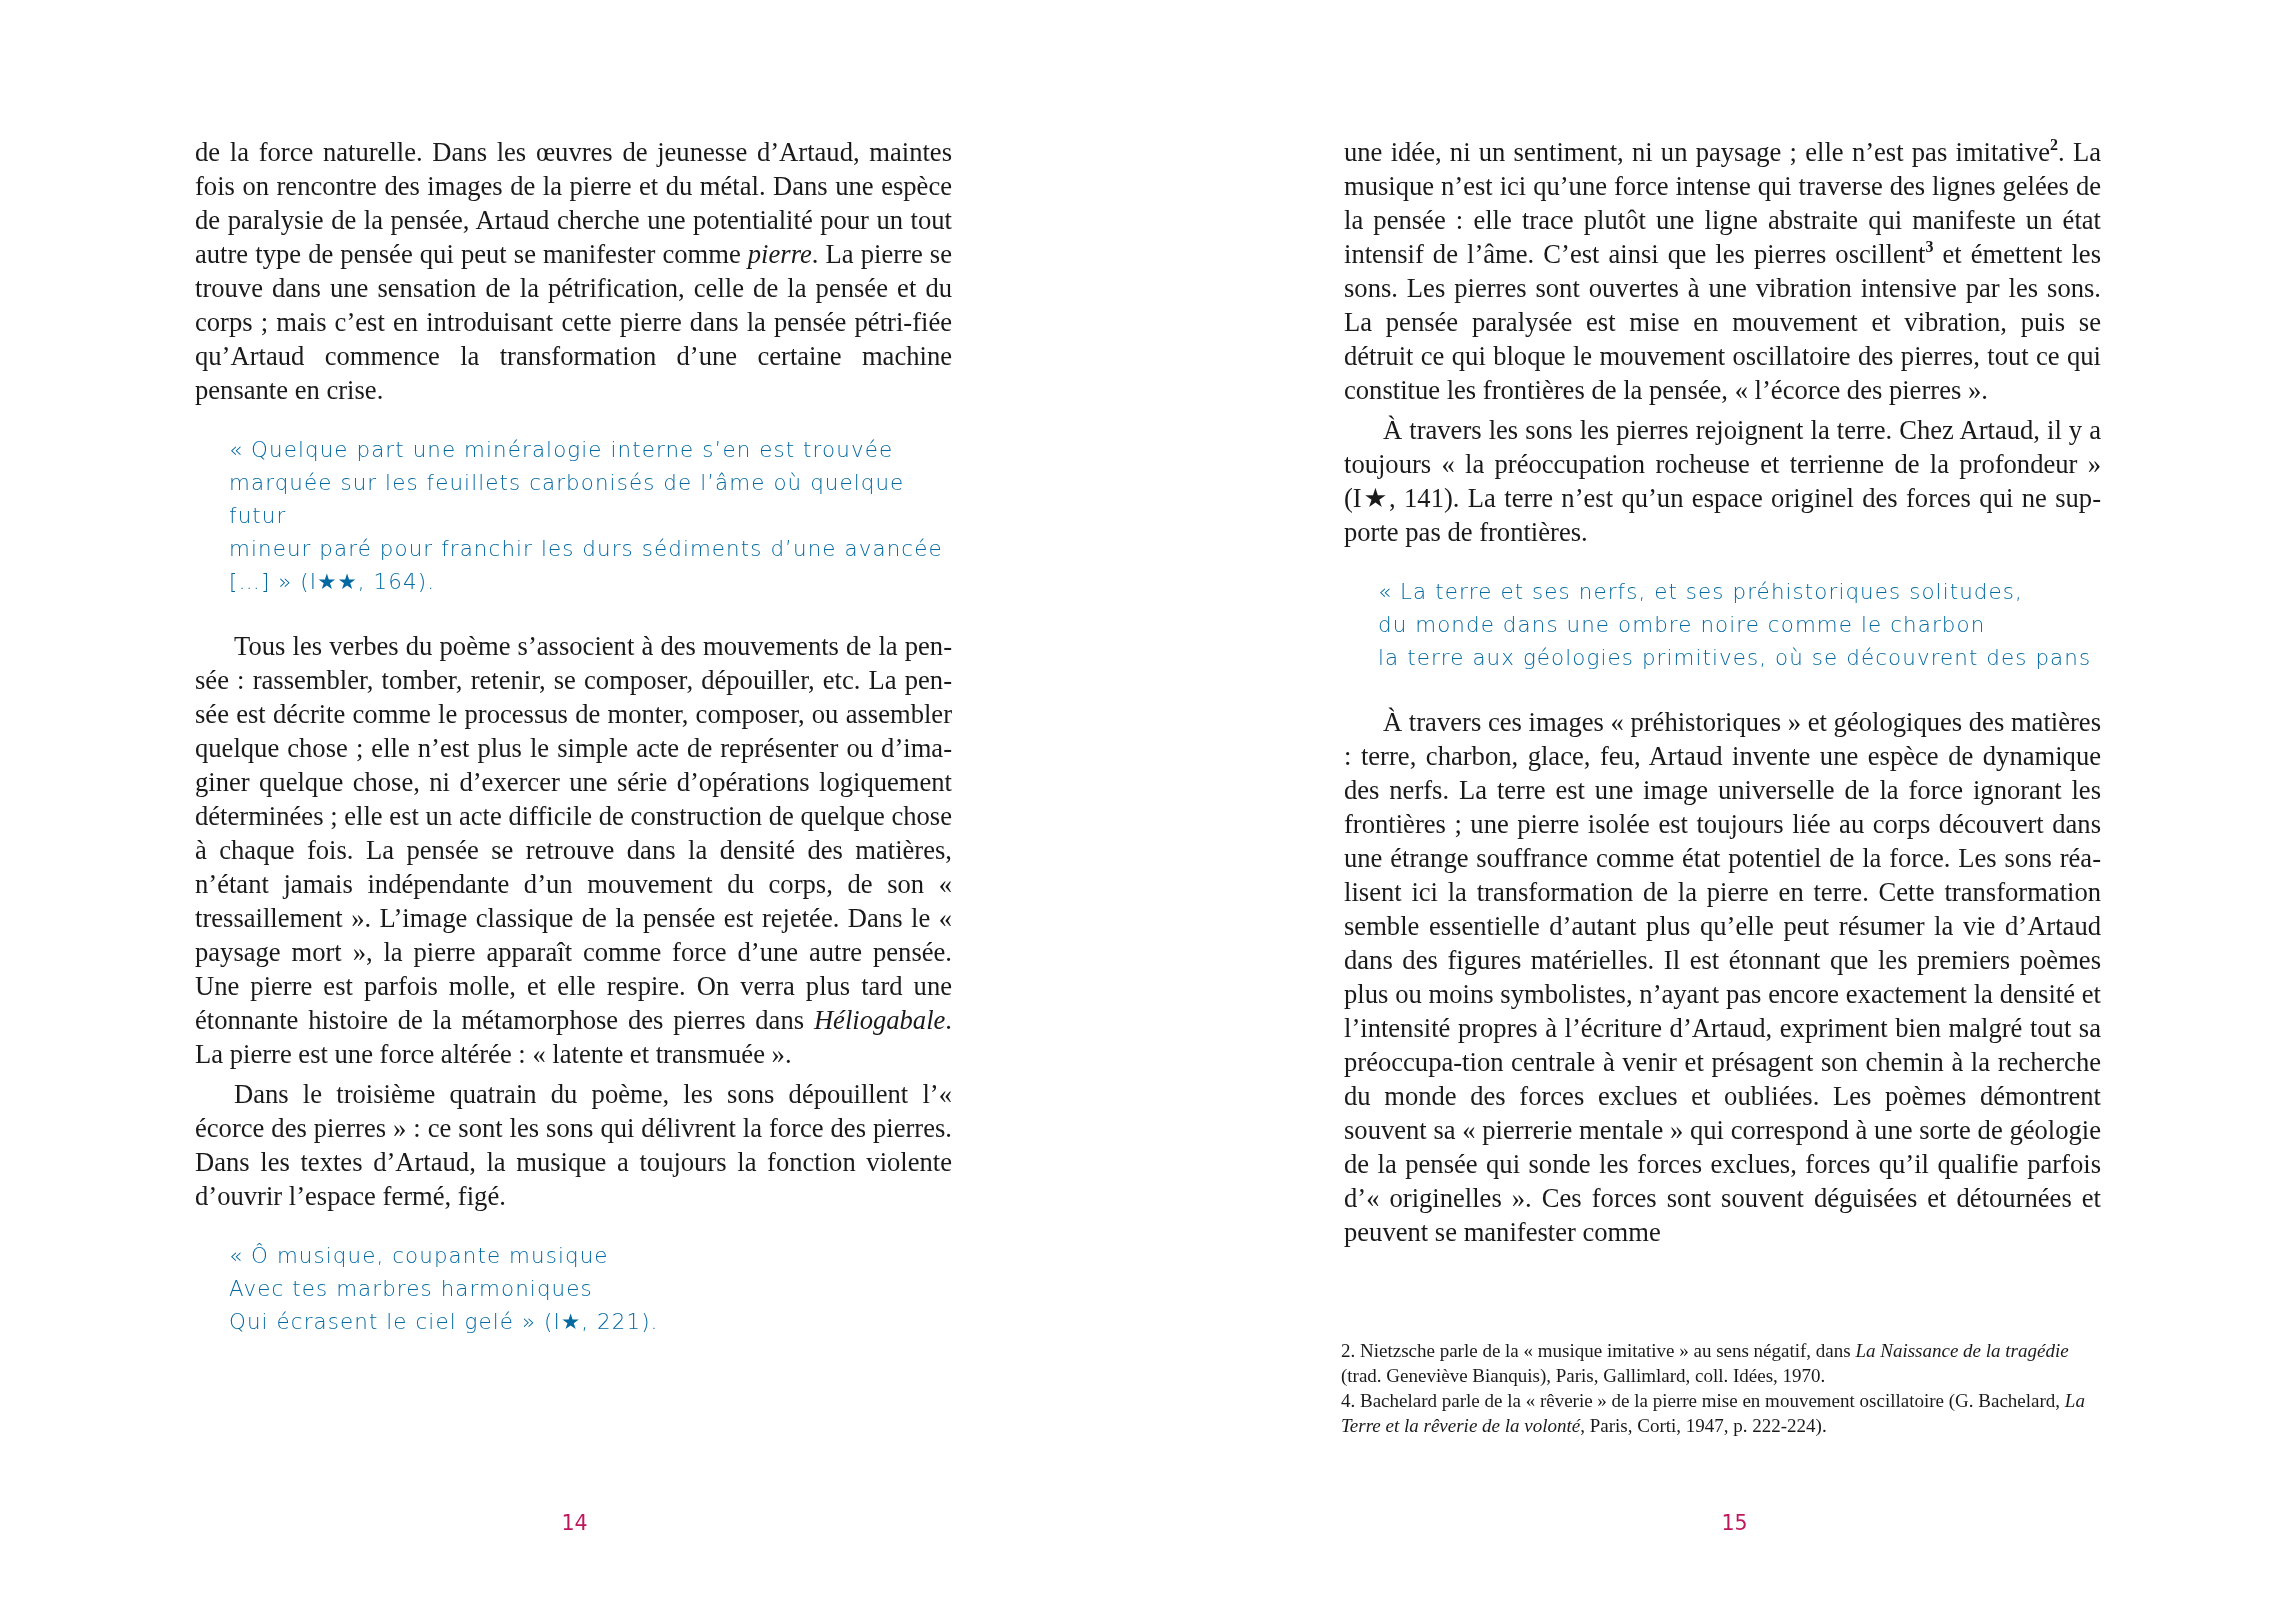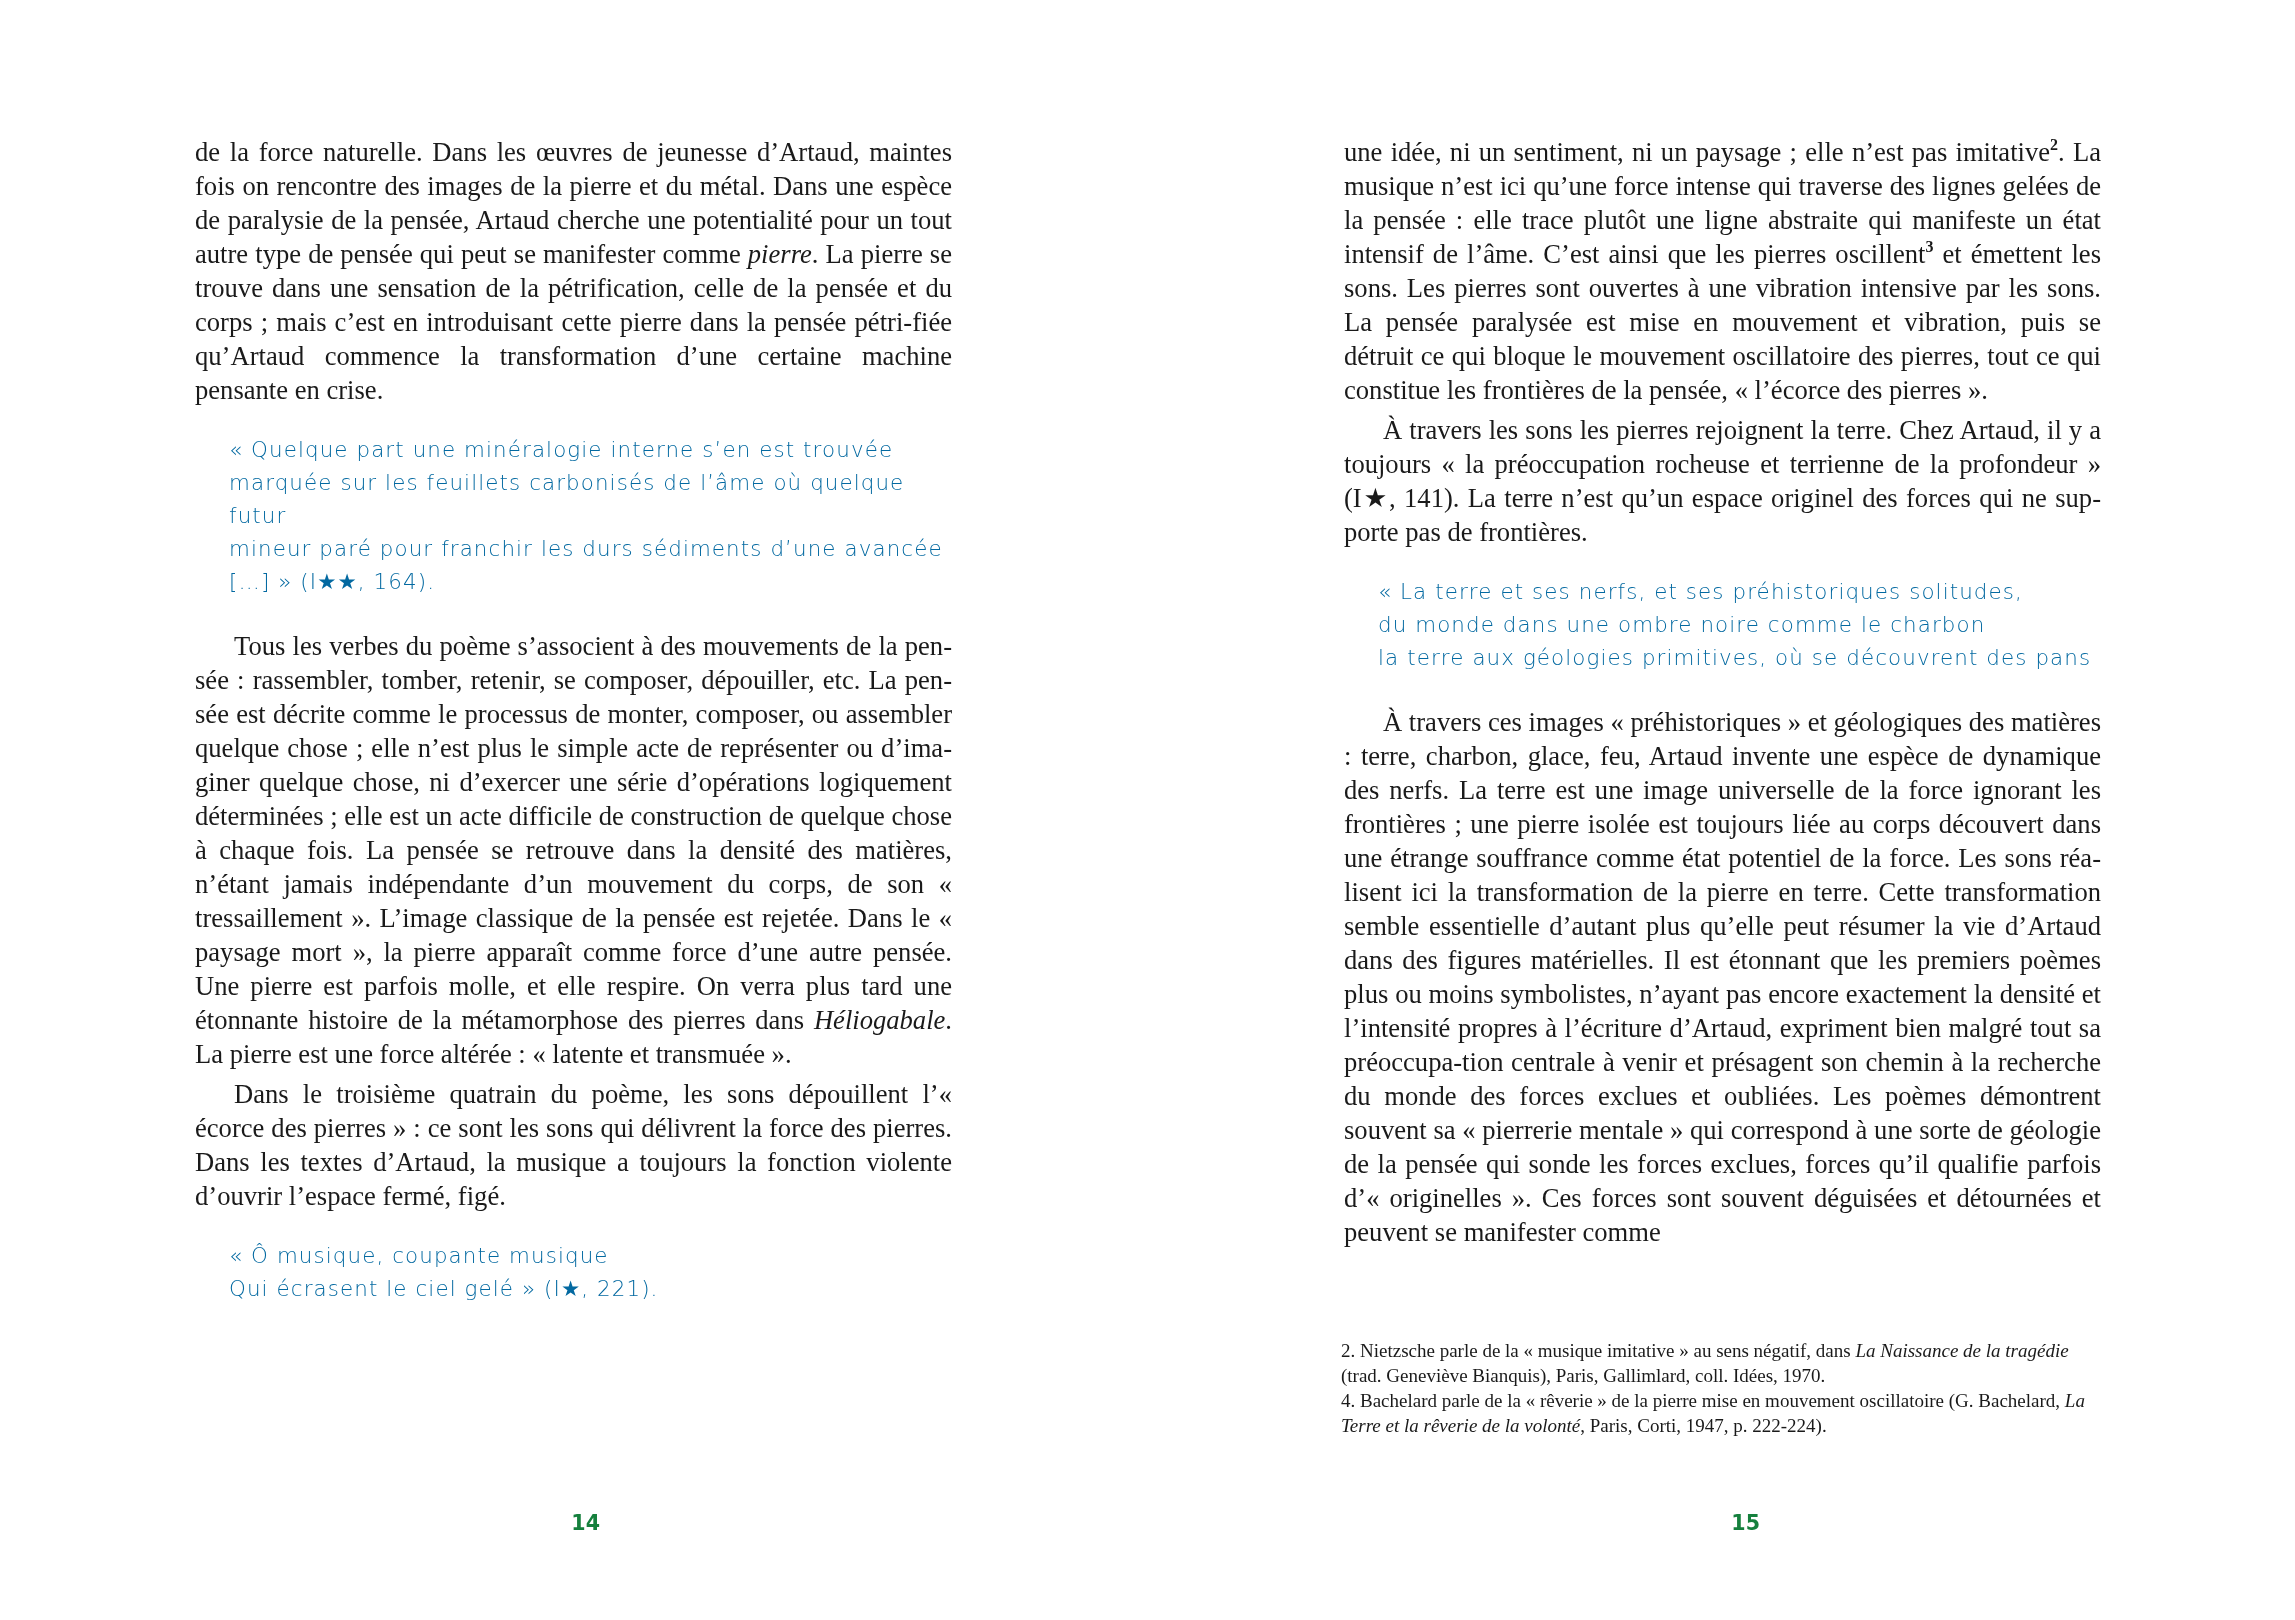--- a/index.html
+++ b/index.html
@@ -21,38 +21,38 @@
     color:#0369a1; margin: 26px 0 31px 40px; white-space: pre-line;
   }
   .quote .line { display:block; }
   em { font-style: italic; }
   .footnotes { position:absolute; left:1294px; top:1338px; width:769px;margin-left:47px; }
   .footnote {
     font-family: "Liberation Serif", "DejaVu Serif", serif;
     font-size: 19px; line-height: 25px; margin:0; text-align:left;
   }
   .page-number {
-    position:absolute; top:1511px; width:51px; text-align:right;
+    position:absolute; top:1511px; width:51px; text-align:center;
     font-family: "DejaVu Sans", "Liberation Sans", sans-serif;
-    font-weight: 700; font-size: 20.6px; color:#15803d;
+    font-weight: 400; font-size: 20.6px; color:#be185d;
   }
   .pn-left { left:549px; }
   .pn-right { left:1709px; }
   sup { font-size: 60%; line-height:0; vertical-align: 0.7em; font-weight:bold; }
 </style>
 </head>
 <body>
 
 <div class="page" style="left:0;width:1147px;">
   <div class="col left-col" id="left-col">
       <p class="body-text"><span>de la force naturelle. Dans les œuvres de jeunesse d’Artaud, maintes fois on rencontre des images de la pierre et du métal. Dans une espèce de paralysie de la pensée, Artaud cherche une potentialité pour un tout autre type de pensée qui peut se manifester comme </span><em>pierre</em><span>. La pierre se trouve dans une sensation de la pétrification, celle de la pensée et du corps ; mais c’est en introduisant cette pierre dans la pensée pétri-fiée qu’Artaud commence la transformation d’une certaine machine pensante en crise.</span></p>
       <blockquote class="quote"><span class="line">« Quelque part une minéralogie interne s’en est trouvée</span><span class="line">marquée sur les feuillets carbonisés de l’âme où quelque futur</span><span class="line">mineur paré pour franchir les durs sédiments d’une avancée</span><span class="line">[…] » (I★★, 164).</span></blockquote>
       <p class="body-text indent"><span>Tous les verbes du poème s’associent à des mouvements de la pen-sée : rassembler, tomber, retenir, se composer, dépouiller, etc. La pen-sée est décrite comme le processus de monter, composer, ou assembler quelque chose ; elle n’est plus le simple acte de représenter ou d’ima-giner quelque chose, ni d’exercer une série d’opérations logiquement déterminées ; elle est un acte difficile de construction de quelque chose à chaque fois. La pensée se retrouve dans la densité des matières, n’étant jamais indépendante d’un mouvement du corps, de son « tressaillement ». L’image classique de la pensée est rejetée. Dans le « paysage mort », la pierre apparaît comme force d’une autre pensée. Une pierre est parfois molle, et elle respire. On verra plus tard une étonnante histoire de la métamorphose des pierres dans </span><em>Héliogabale</em><span>. La pierre est une force altérée : « latente et transmuée ».</span></p>
       <p class="body-text indent"><span>Dans le troisième quatrain du poème, les sons dépouillent l’« écorce des pierres » : ce sont les sons qui délivrent la force des pierres. Dans les textes d’Artaud, la musique a toujours la fonction violente d’ouvrir l’espace fermé, figé.</span></p>
-      <blockquote class="quote"><span class="line">« Ô musique, coupante musique</span><span class="line">Qui écrasent le ciel gelé » (I★, 221).</span></blockquote>
+      <blockquote class="quote"><span class="line">« Ô musique, coupante musique</span><span class="line">Avec tes marbres harmoniques</span><span class="line">Qui écrasent le ciel gelé » (I★, 221).</span></blockquote>
     </div>
   <div class="page-number pn-left">14</div>
 </div>
 
 <div class="page" style="left:1147px;width:1148px;">
 </div>
 <div class="col right-col" id="right-col">
     <p class="body-text"><span>une idée, ni un sentiment, ni un paysage ; elle n’est pas imitative</span><sup>2</sup><span>. La musique n’est ici qu’une force intense qui traverse des lignes gelées de la pensée : elle trace plutôt une ligne abstraite qui manifeste un état intensif de l’âme. C’est ainsi que les pierres oscillent</span><sup>3</sup><span> et émettent les sons. Les pierres sont ouvertes à une vibration intensive par les sons. La pensée paralysée est mise en mouvement et vibration, puis se détruit ce qui bloque le mouvement oscillatoire des pierres, tout ce qui constitue les frontières de la pensée, « l’écorce des pierres ».</span></p>
     <p class="body-text indent"><span>À travers les sons les pierres rejoignent la terre. Chez Artaud, il y a toujours « la préoccupation rocheuse et terrienne de la profondeur » (I★, 141). La terre n’est qu’un espace originel des forces qui ne sup-porte pas de frontières.</span></p>
     <blockquote class="quote"><span class="line">« La terre et ses nerfs, et ses préhistoriques solitudes,</span><span class="line">du monde dans une ombre noire comme le charbon</span><span class="line">la terre aux géologies primitives, où se découvrent des pans</span></blockquote>

